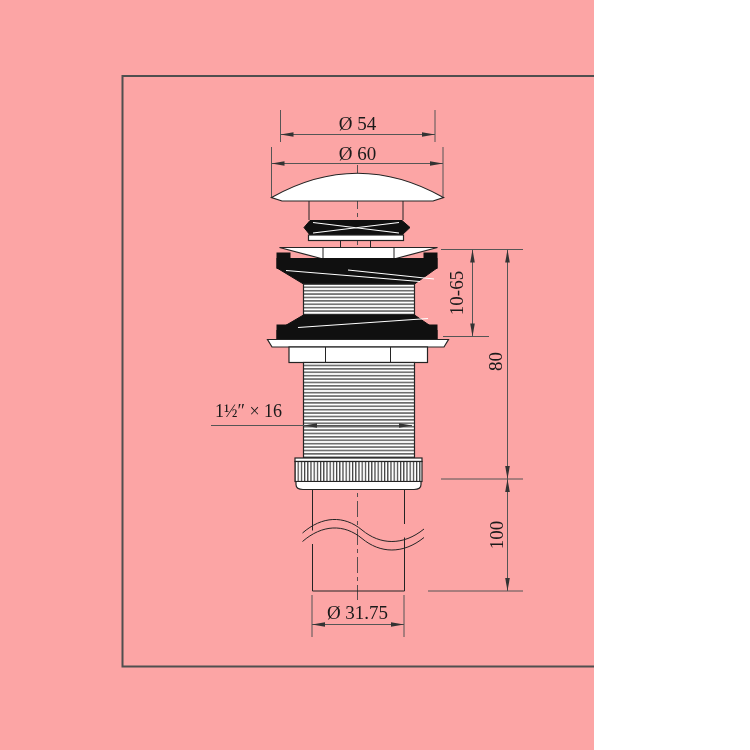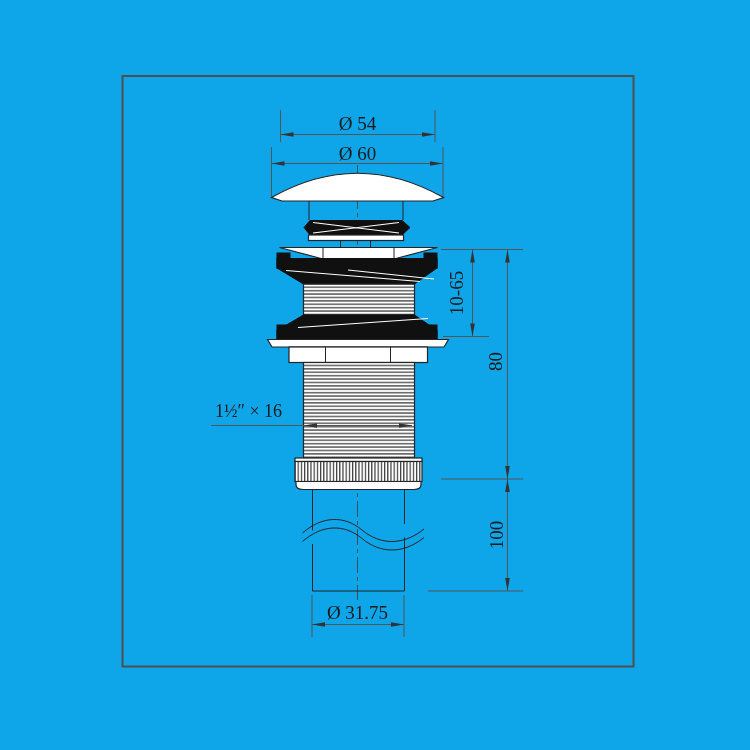--- a/index.html
+++ b/index.html
@@ -1,16 +1,16 @@
 <!DOCTYPE html>
 <html><head>
 <meta charset="utf-8">
 <style>
   html,body{margin:0;padding:0;background:#ffffff;}
-  #stage{position:relative;width:750px;height:750px;background:#0ea5e9;overflow:hidden;
+  #stage{position:relative;width:594px;height:750px;background:#fca5a5;overflow:hidden;
          font-family:"Liberation Serif","DejaVu Serif",serif;}
   svg{display:block;}
   .part{stroke:#242424;stroke-width:1.2;fill:#ffffff;}
   .part-dark{stroke:#101010;stroke-width:1;fill:#101010;}
   .hl{stroke:#ffffff;stroke-width:1.2;fill:none;}
   .thin{stroke:#242424;stroke-width:1;fill:none;}
   .dim{stroke:#555555;stroke-width:1;fill:none;}
   .arr{fill:#333333;stroke:none;}
   .cl{stroke:#444444;stroke-width:0.9;fill:none;stroke-dasharray:16 4 4 4;}
   .dim-text{font-family:"Liberation Serif","DejaVu Serif",serif;font-size:19px;fill:#1a1a1a;}

